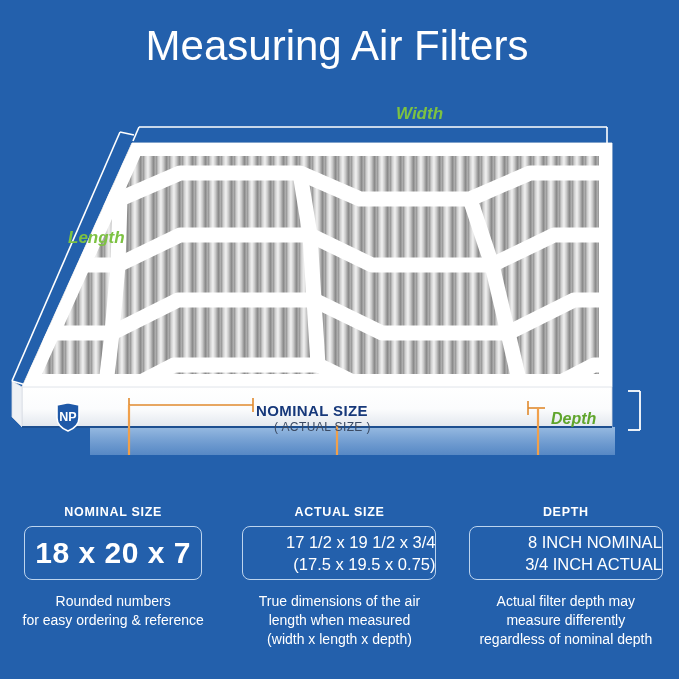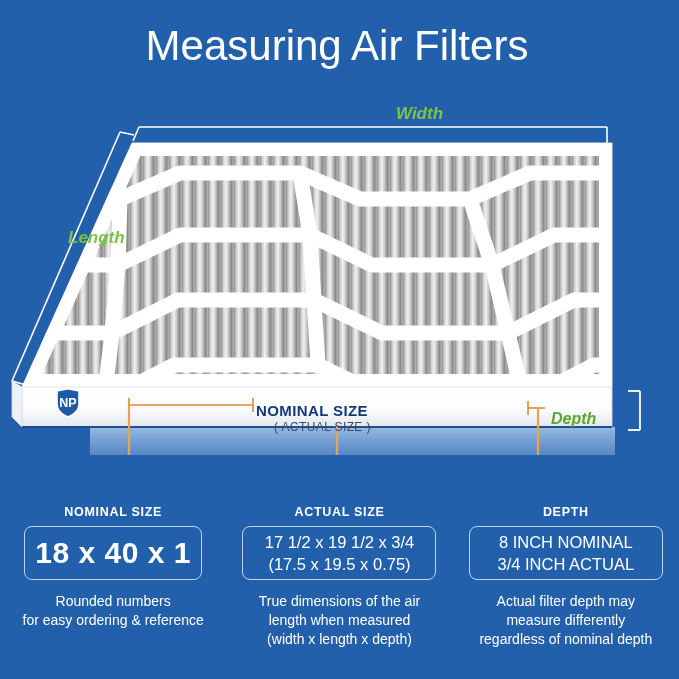--- a/index.html
+++ b/index.html
@@ -84,21 +84,21 @@
     font-size: 12px;
     letter-spacing: 0.4px;
     white-space: nowrap;
     font-family: "Liberation Sans", sans-serif;
   }
 
   
   #np-logo {
     position: absolute;
     left: 55px;
-    top: 388px;
+    top: 402px;
     width: 26px;
     height: 30px;
   }
 
   
   #cards {
     position: absolute;
     left: 0;
     top: 505px;
     width: 679px;
@@ -137,20 +137,21 @@
     font-size: 30px;
     font-weight: bold;
     letter-spacing: 0.5px;
   }
   .card-box.two-line {
     width: 194px;
     height: 54px;
     font-size: 16.5px;
     font-weight: 400;
     line-height: 1.36;
+    align-items: flex-end;
   }
   .card-caption {
     margin-top: 12px;
     color: #ffffff;
     font-size: 14px;
     line-height: 1.35;
     text-align: center;
   }
   .nowrap-line { display: block; white-space: nowrap; }
 </style>
@@ -293,21 +294,21 @@
       <path d="M2,3 L13,0.8 L24,3 L24,16 C24,23 18,27 13,29 C8,27 2,23 2,16 Z" fill="#1f59a8" stroke="#ffffff" stroke-width="1.6"></path>
       <text x="13" y="18.5" text-anchor="middle" fill="#ffffff" font-family="Liberation Sans, sans-serif" font-size="12.5" font-weight="bold">NP</text>
     </svg>
   </div>
 
   <div id="cards">
 
     <div class="card">
       <div class="card-heading">NOMINAL SIZE</div>
       <div class="card-box big">
-        <span class="nowrap-line">18 x 40 x 1</span>
+        <span class="nowrap-line">18 x 20 x 7</span>
       </div>
       <div class="card-caption">
         <span class="nowrap-line">Rounded numbers</span>
         <span class="nowrap-line">for easy ordering &amp; reference</span>
       </div>
     </div>
 
     <div class="card">
       <div class="card-heading">ACTUAL SIZE</div>
       <div class="card-box two-line">

